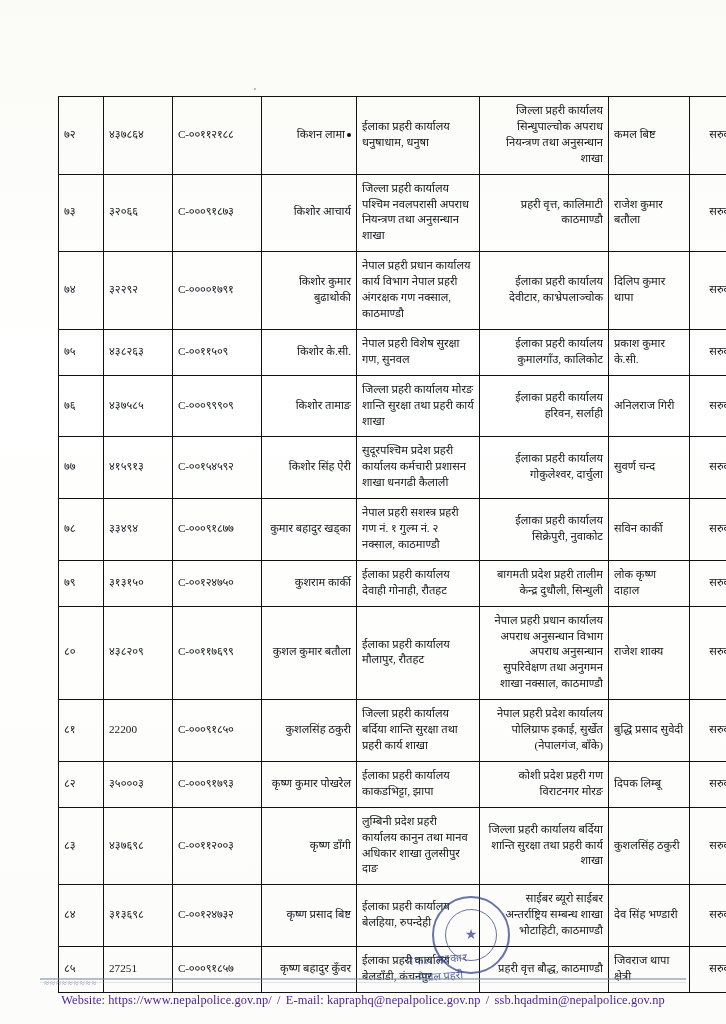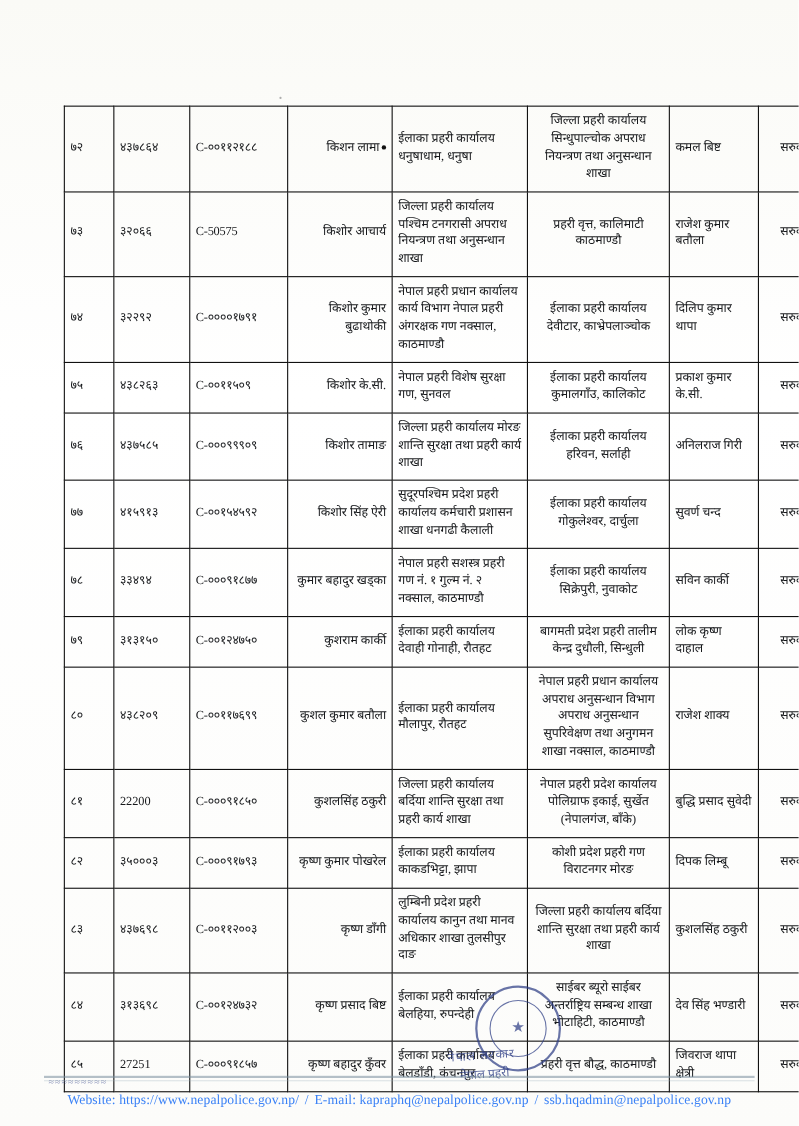--- a/index.html
+++ b/index.html
@@ -46,21 +46,21 @@
     font-size: 11.2px;
     line-height: 1.42;
     vertical-align: middle;
     word-wrap: break-word;
   }
   .c-sn      { width: 34px;  text-align: left; }
   .c-id      { width: 58px;  text-align: left; }
   .c-code    { width: 78px;  font-size: 10.6px; letter-spacing: -0.2px;}
   .c-name    { width: 84px;  text-align: right; }
   .c-from    { width: 112px; text-align: left; }
-  .c-to      { width: 118px; text-align: center; }
+  .c-to      { width: 118px; text-align: right; }
   .c-rep     { width: 70px;  text-align: left; margin-top: 36px; }
   .c-type    { width: 52px;  text-align: center; }
 
   .footer {
     position: absolute;
     left: 0;
     right: 0;
     bottom: 16px;
     text-align: center;
   }
@@ -78,21 +78,21 @@
     position: absolute;
     left: 0; right: 0;
     top: 4px;
     height: 1px;
     background: #9fb0bb;
     opacity: .6;
   }
   .foottext {
     font-family: "Liberation Serif", serif;
     font-size: 12.4px;
-    color: #3b82f6;
+    color: #4c1d95;
     letter-spacing: .1px;
   }
   .foottext .sep { padding: 0 2px; }
 
   
   .seal {
     position: absolute;
     left: 432px;
     top: 896px;
     width: 74px;
@@ -182,23 +182,23 @@
           <td class="c-name"><span>किशन लामा</span><span class="topbullet"></span></td>
           <td class="c-from">ईलाका प्रहरी कार्यालय धनुषाधाम, धनुषा</td>
           <td class="c-to">जिल्ला प्रहरी कार्यालय सिन्धुपाल्चोक अपराध नियन्त्रण तथा अनुसन्धान शाखा</td>
           <td class="c-rep">कमल बिष्ट</td>
           <td class="c-type">सरुवा</td>
         </tr>
 
         <tr>
           <td class="c-sn">७३</td>
           <td class="c-id">३२०६६</td>
-          <td class="c-code">C-50575</td>
+          <td class="c-code">C-०००९१८७३</td>
           <td class="c-name">किशोर आचार्य</td>
-          <td class="c-from">जिल्ला प्रहरी कार्यालय पश्चिम टनगरासी अपराध नियन्त्रण तथा अनुसन्धान शाखा</td>
+          <td class="c-from">जिल्ला प्रहरी कार्यालय पश्चिम नवलपरासी अपराध नियन्त्रण तथा अनुसन्धान शाखा</td>
           <td class="c-to">प्रहरी वृत्त, कालिमाटी काठमाण्डौ</td>
           <td class="c-rep">राजेश कुमार बतौला</td>
           <td class="c-type">सरुवा</td>
         </tr>
 
         <tr>
           <td class="c-sn">७४</td>
           <td class="c-id">३२२९२</td>
           <td class="c-code">C-००००१७९१</td>
           <td class="c-name">किशोर कुमार बुढाथोकी</td>

